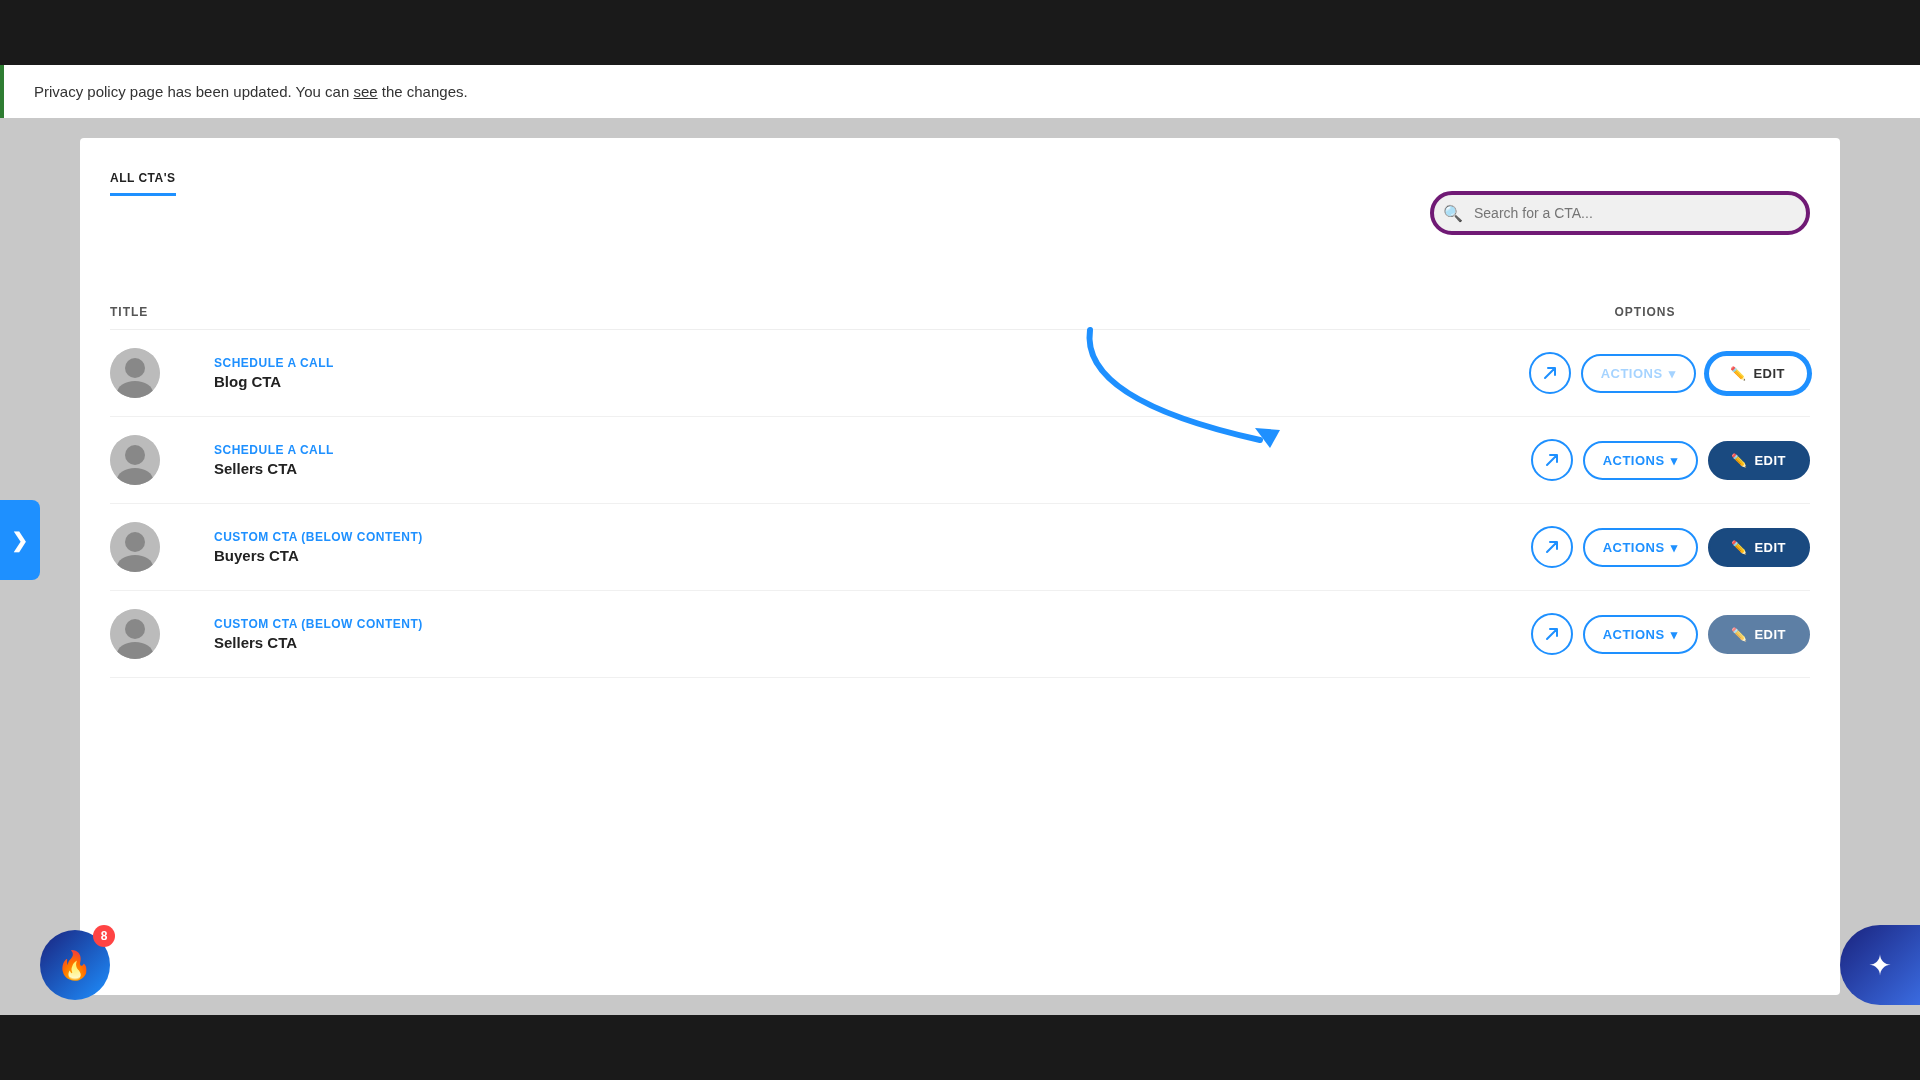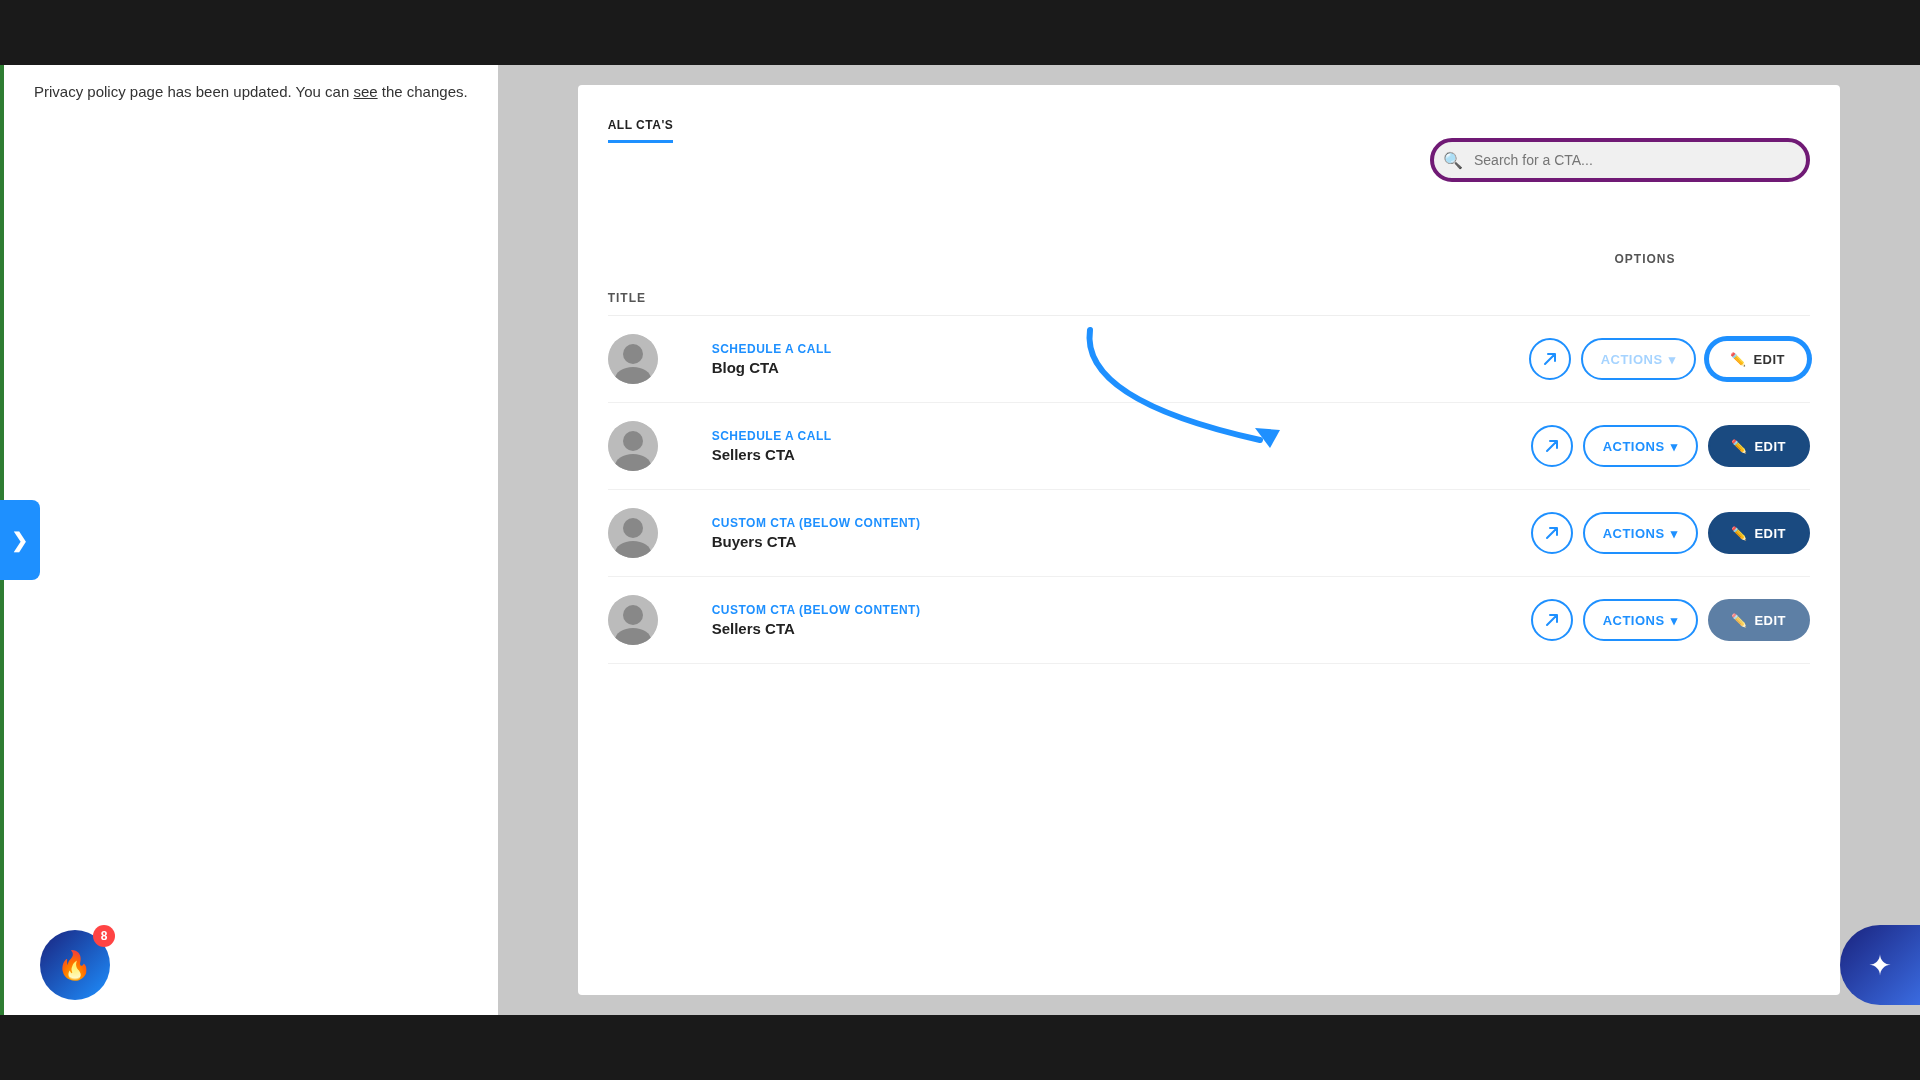--- a/index.html
+++ b/index.html
@@ -28,20 +28,21 @@
 
     
     .main-area {
       position: absolute;
       top: 65px;
       left: 0;
       right: 0;
       bottom: 65px;
       background: #c8c8c8;
       display: flex;
+      flex-direction: column;
     }
 
     
     .privacy-notice {
       background: #fff;
       border-left: 4px solid #2e7d32;
       padding: 18px 30px;
       font-size: 15px;
       color: #333;
     }
@@ -105,21 +106,20 @@
       padding: 10px 0;
       margin-top: 60px;
       border-bottom: 1px solid #eee;
     }
     .col-title-header {
       flex: 1;
       font-size: 12px;
       font-weight: 700;
       color: #555;
       letter-spacing: 1px;
-      margin-top: 39px;
     }
     .col-options-header {
       width: 320px;
       font-size: 12px;
       font-weight: 700;
       color: #555;
       letter-spacing: 1px;
       text-align: center;
       padding-right: 10px;
     }
@@ -158,20 +158,21 @@
       letter-spacing: 0.5px;
       margin-bottom: 3px;
     }
     .row-name {
       font-size: 15px;
       color: #222;
       font-weight: 700;
     }
     .row-actions {
       display: flex;
+      align-items: center;
       gap: 10px;
     }
 
     
     .btn-launch {
       width: 42px;
       height: 42px;
       border-radius: 50%;
       border: 2px solid #1e90ff;
       background: transparent;

